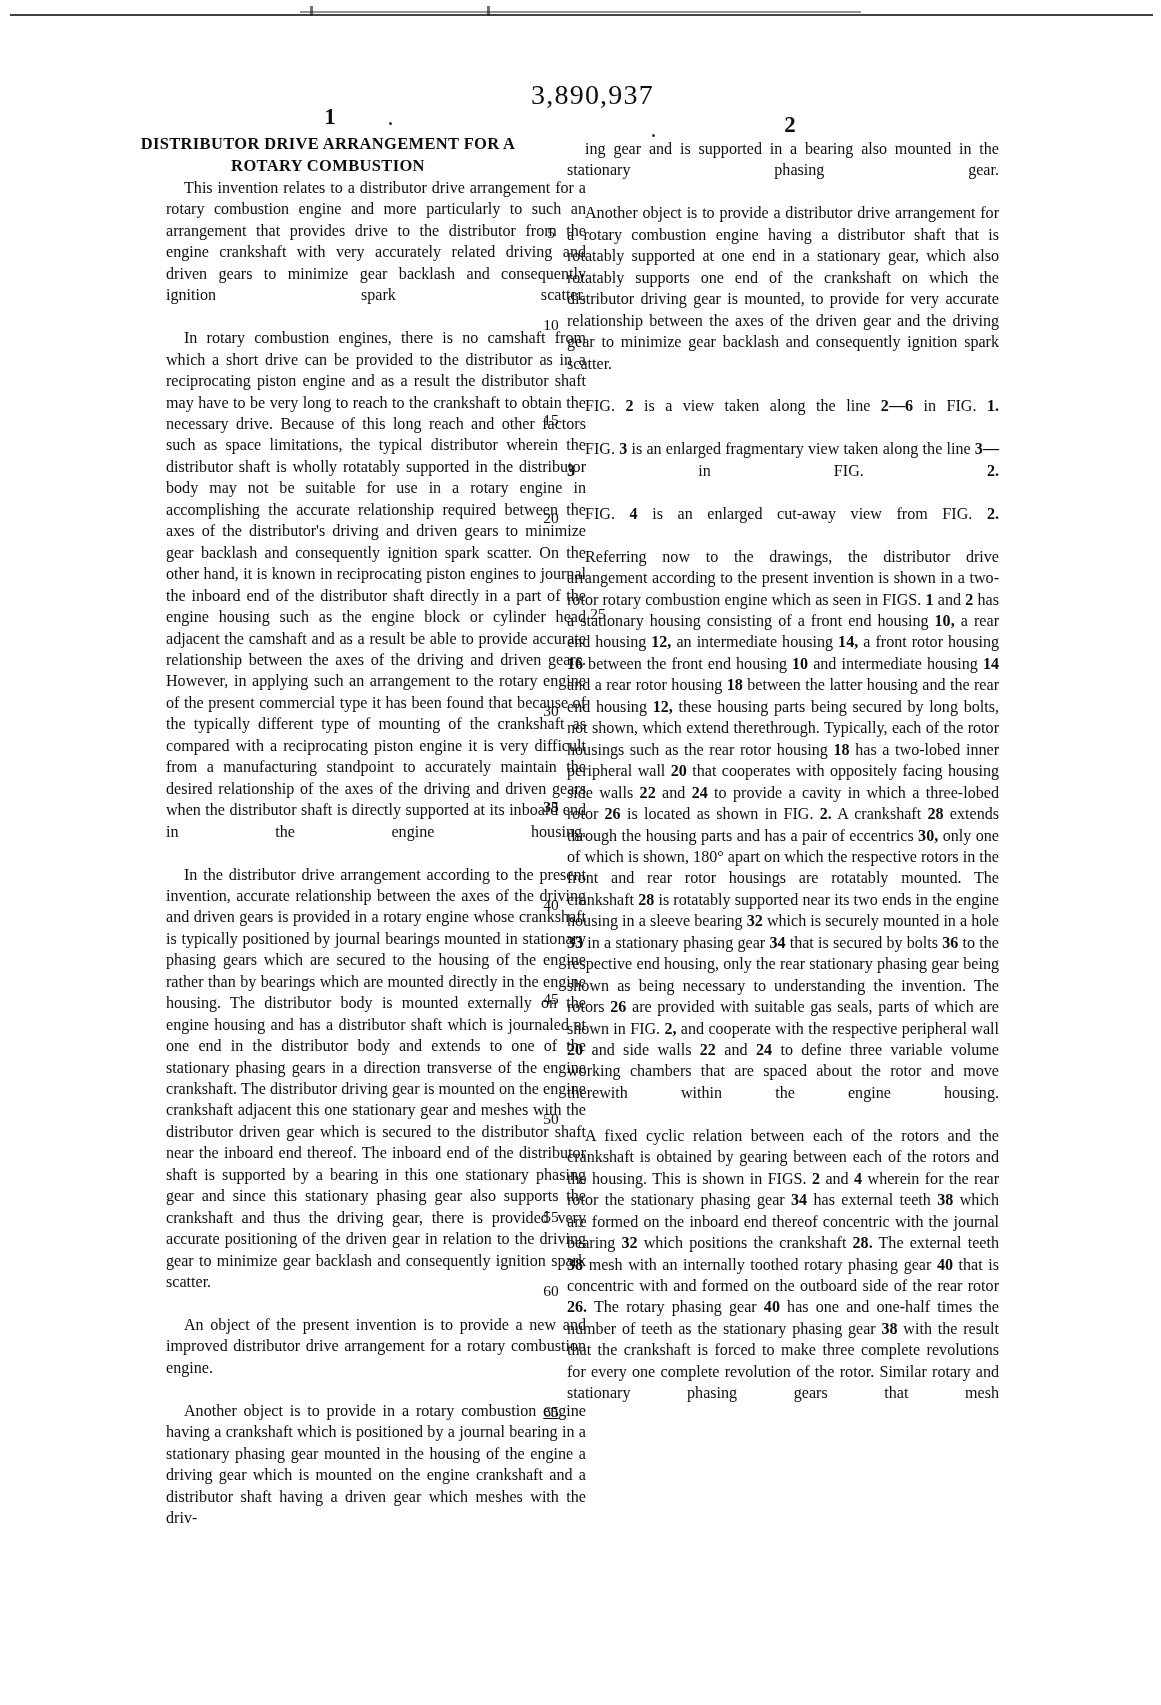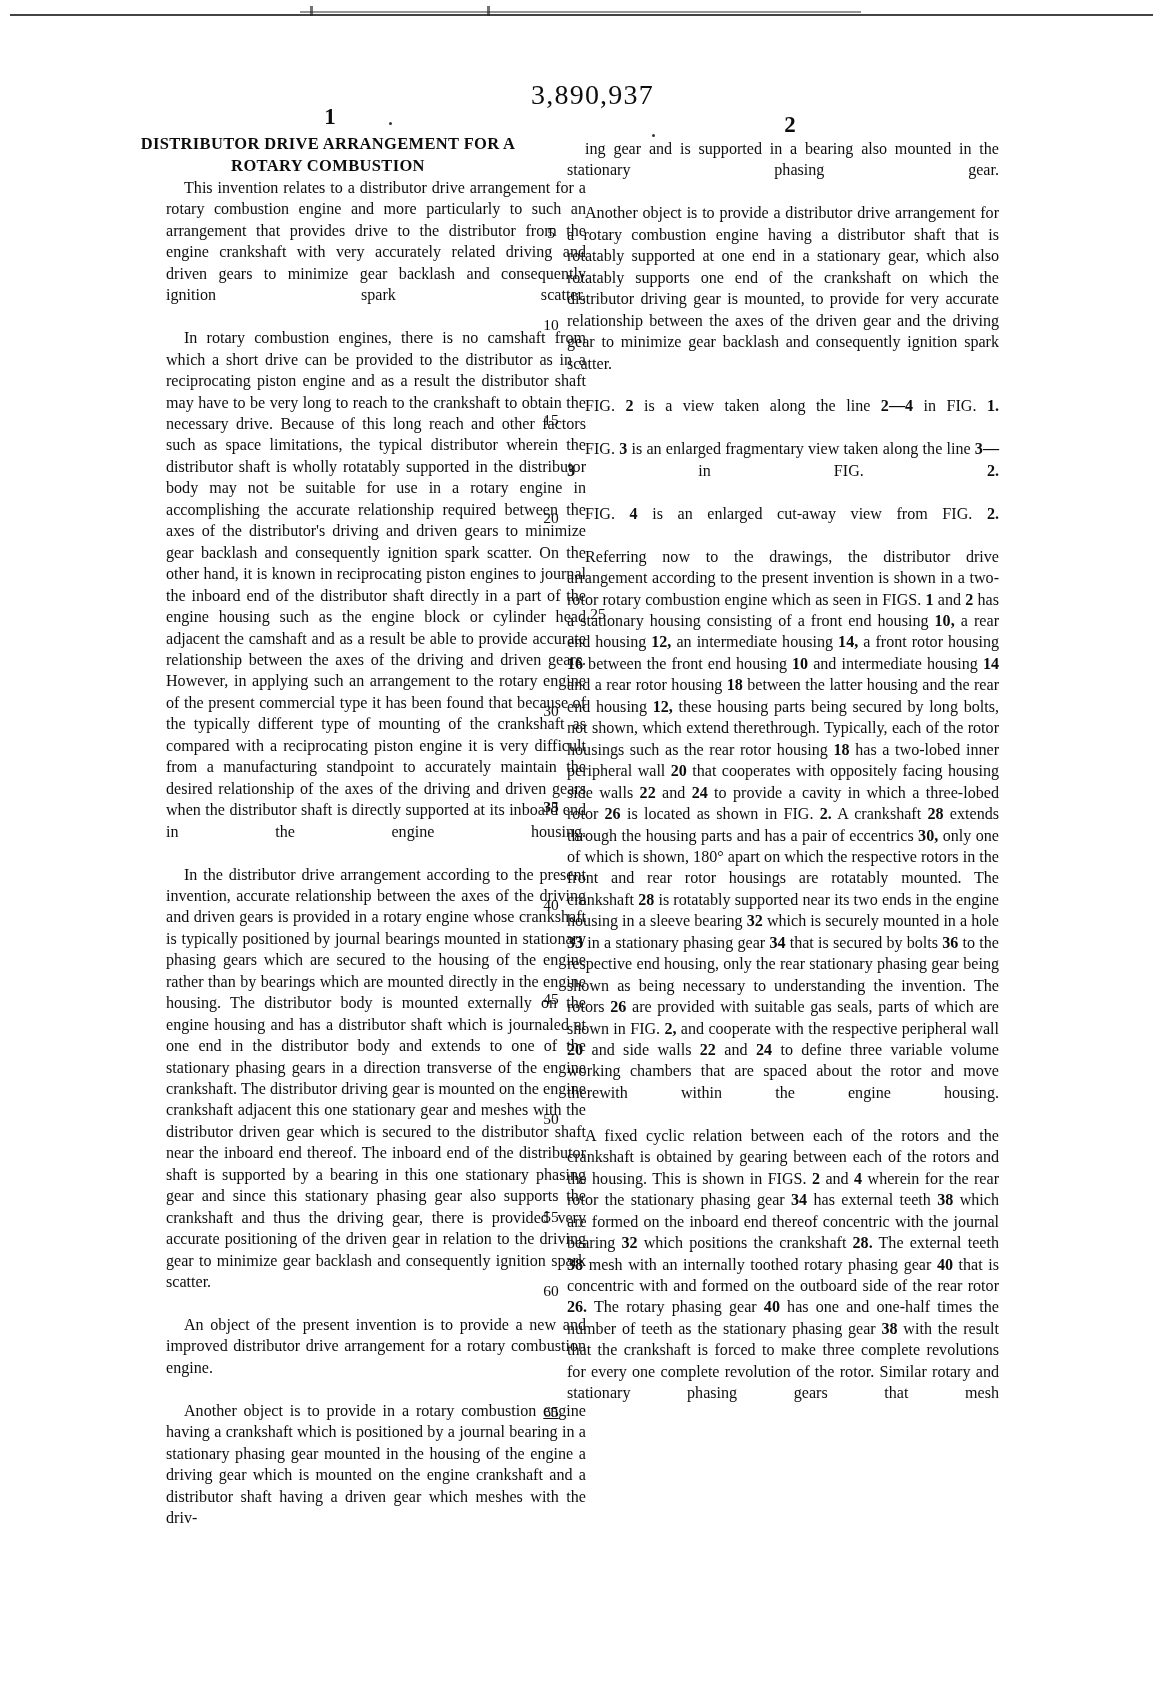--- a/index.html
+++ b/index.html
@@ -165,21 +165,21 @@
     <p>This invention relates to a distributor drive arrangement for a rotary combustion engine and more particularly to such an arrangement that provides drive to the distributor from the engine crankshaft with very accurately related driving and driven gears to minimize gear backlash and consequently ignition spark scatter.</p>
     <p>In rotary combustion engines, there is no camshaft from which a short drive can be provided to the distributor as in a reciprocating piston engine and as a result the distributor shaft may have to be very long to reach to the crankshaft to obtain the necessary drive. Because of this long reach and other factors such as space limitations, the typical distributor wherein the distributor shaft is wholly rotatably supported in the distributor body may not be suitable for use in a rotary engine in accomplishing the accurate relationship required between the axes of the distributor's driving and driven gears to minimize gear backlash and consequently ignition spark scatter. On the other hand, it is known in reciprocating piston engines to journal the inboard end of the distributor shaft directly in a part of the engine housing such as the engine block or cylinder head adjacent the camshaft and as a result be able to provide accurate relationship between the axes of the driving and driven gears. However, in applying such an arrangement to the rotary engine of the present commercial type it has been found that because of the typically different type of mounting of the crankshaft as compared with a reciprocating piston engine it is very difficult from a manufacturing standpoint to accurately maintain the desired relationship of the axes of the driving and driven gears when the distributor shaft is directly supported at its inboard end in the engine housing.</p>
     <p>In the distributor drive arrangement according to the present invention, accurate relationship between the axes of the driving and driven gears is provided in a rotary engine whose crankshaft is typically positioned by journal bearings mounted in stationary phasing gears which are secured to the housing of the engine rather than by bearings which are mounted directly in the engine housing. The distributor body is mounted externally on the engine housing and has a distributor shaft which is journaled at one end in the distributor body and extends to one of the stationary phasing gears in a direction transverse of the engine crankshaft. The distributor driving gear is mounted on the engine crankshaft adjacent this one stationary gear and meshes with the distributor driven gear which is secured to the distributor shaft near the inboard end thereof. The inboard end of the distributor shaft is supported by a bearing in this one stationary phasing gear and since this stationary phasing gear also supports the crankshaft and thus the driving gear, there is provided very accurate positioning of the driven gear in relation to the driving gear to minimize gear backlash and consequently ignition spark scatter.</p>
     <p>An object of the present invention is to provide a new and improved distributor drive arrangement for a rotary combustion engine.</p>
     <p>Another object is to provide in a rotary combustion engine having a crankshaft which is positioned by a journal bearing in a stationary phasing gear mounted in the housing of the engine a driving gear which is mounted on the engine crankshaft and a distributor shaft having a driven gear which meshes with the driv-</p>
   </div>
 
 <div class="column" id="column-right">
     <p>ing gear and is supported in a bearing also mounted in the stationary phasing gear.</p>
     <p>Another object is to provide a distributor drive arrangement for a rotary combustion engine having a distributor shaft that is rotatably supported at one end in a stationary gear, which also rotatably supports one end of the crankshaft on which the distributor driving gear is mounted, to provide for very accurate relationship between the axes of the driven gear and the driving gear to minimize gear backlash and consequently ignition spark scatter.</p>
-    <p>FIG. <b>2</b> is a view taken along the line <b>2—4</b> in FIG. <b>1.</b></p>
+    <p>FIG. <b>2</b> is a view taken along the line <b>2—6</b> in FIG. <b>1.</b></p>
     <p>FIG. <b>3</b> is an enlarged fragmentary view taken along the line <b>3—3</b> in FIG. <b>2.</b></p>
     <p>FIG. <b>4</b> is an enlarged cut-away view from FIG. <b>2.</b></p>
     <p>Referring now to the drawings, the distributor drive arrangement according to the present invention is shown in a two-rotor rotary combustion engine which as seen in FIGS. <b>1</b> and <b>2</b> has a stationary housing consisting of a front end housing <b>10,</b> a rear end housing <b>12,</b> an intermediate housing <b>14,</b> a front rotor housing <b>16</b> between the front end housing <b>10</b> and intermediate housing <b>14</b> and a rear rotor housing <b>18</b> between the latter housing and the rear end housing <b>12,</b> these housing parts being secured by long bolts, not shown, which extend therethrough. Typically, each of the rotor housings such as the rear rotor housing <b>18</b> has a two-lobed inner peripheral wall <b>20</b> that cooperates with oppositely facing housing side walls <b>22</b> and <b>24</b> to provide a cavity in which a three-lobed rotor <b>26</b> is located as shown in FIG. <b>2.</b> A crankshaft <b>28</b> extends through the housing parts and has a pair of eccentrics <b>30,</b> only one of which is shown, 180° apart on which the respective rotors in the front and rear rotor housings are rotatably mounted. The crankshaft <b>28</b> is rotatably supported near its two ends in the engine housing in a sleeve bearing <b>32</b> which is securely mounted in a hole <b>33</b> in a stationary phasing gear <b>34</b> that is secured by bolts <b>36</b> to the respective end housing, only the rear stationary phasing gear being shown as being necessary to understanding the invention. The rotors <b>26</b> are provided with suitable gas seals, parts of which are shown in FIG. <b>2,</b> and cooperate with the respective peripheral wall <b>20</b> and side walls <b>22</b> and <b>24</b> to define three variable volume working chambers that are spaced about the rotor and move therewith within the engine housing.</p>
     <p>A fixed cyclic relation between each of the rotors and the crankshaft is obtained by gearing between each of the rotors and the housing. This is shown in FIGS. <b>2</b> and <b>4</b> wherein for the rear rotor the stationary phasing gear <b>34</b> has external teeth <b>38</b> which are formed on the inboard end thereof concentric with the journal bearing <b>32</b> which positions the crankshaft <b>28.</b> The external teeth <b>38</b> mesh with an internally toothed rotary phasing gear <b>40</b> that is concentric with and formed on the outboard side of the rear rotor <b>26.</b> The rotary phasing gear <b>40</b> has one and one-half times the number of teeth as the stationary phasing gear <b>38</b> with the result that the crankshaft is forced to make three complete revolutions for every one complete revolution of the rotor. Similar rotary and stationary phasing gears that mesh</p>
   </div>
 
 <div class="line-numbers" id="line-numbers">
     <span style="top: 224px;">5</span>
     <span style="top: 316px;">10</span>
     <span style="top: 411px;">15</span>

